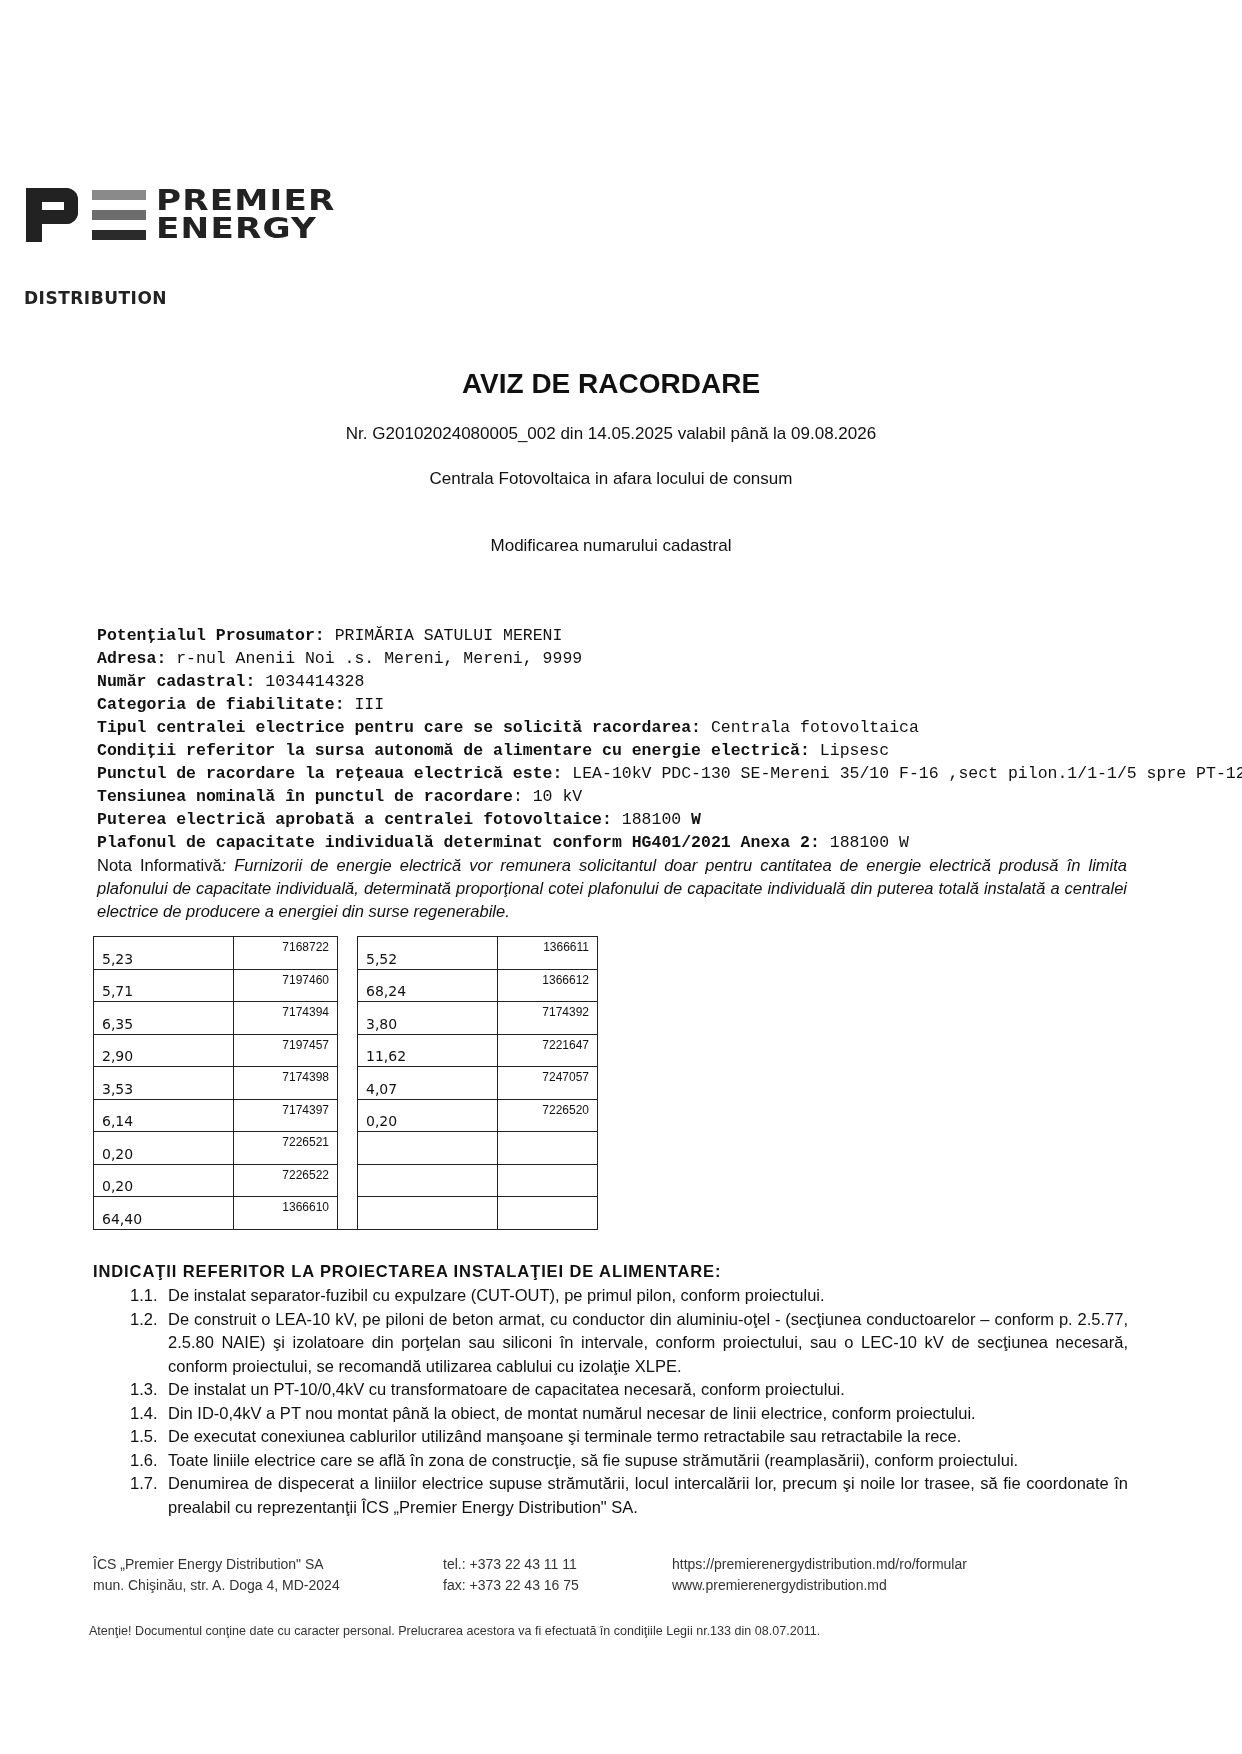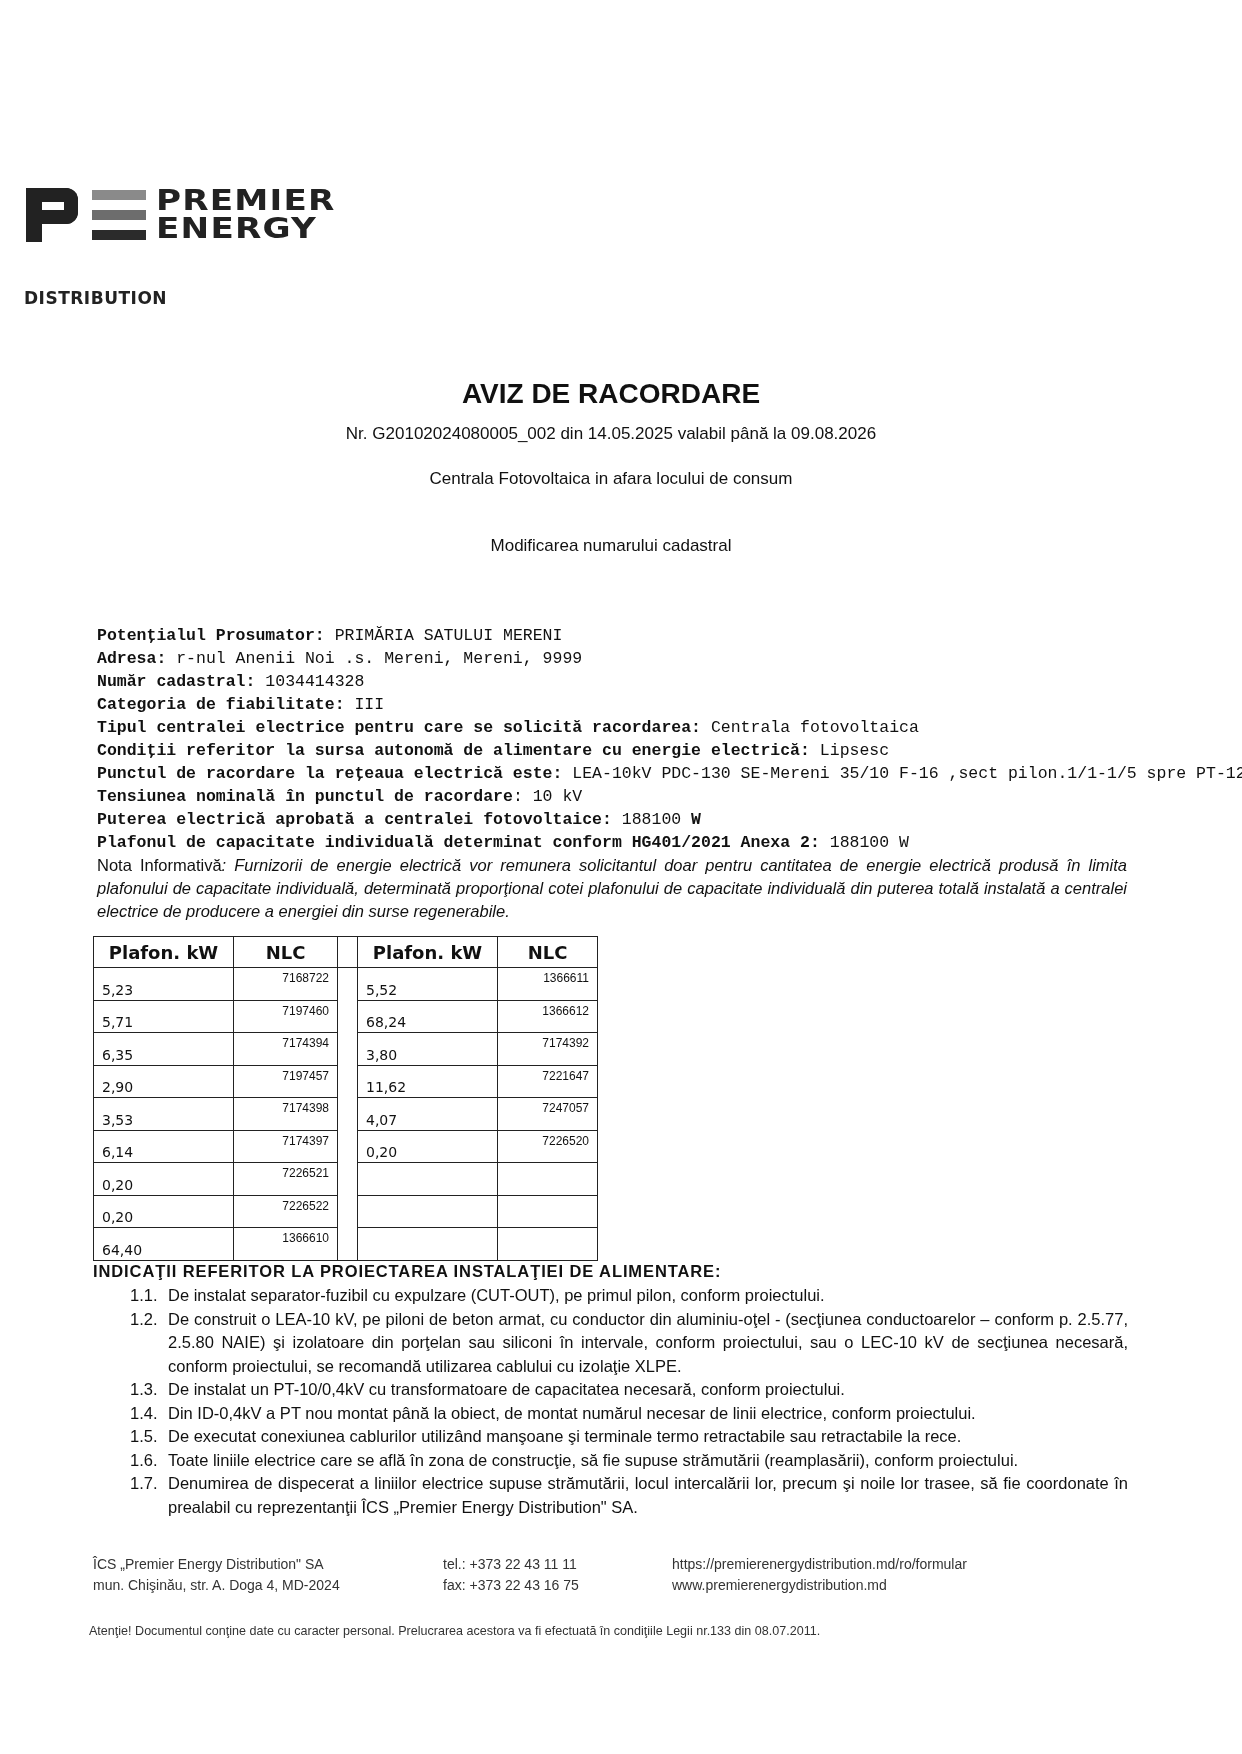--- a/index.html
+++ b/index.html
@@ -13,21 +13,21 @@
     .logo-p .bowl { position: absolute; left: 0; top: 0; width: 52px; height: 36px; border: 14px solid #222; border-left: none; box-sizing: border-box; border-radius: 0 12px 12px 0; }
     .logo-bars { position: absolute; left: 66px; top: 2px; width: 54px; height: 50px; }
     .logo-bars .bar { position: absolute; left: 0; width: 54px; height: 10px; }
     .logo-bars .b1 { top: 0; background: #8a8a8a; }
     .logo-bars .b2 { top: 20px; background: #6d6d6d; }
     .logo-bars .b3 { top: 40px; background: #2b2b2b; }
     .logo-word { position: absolute; left: 130px; top: -2px; font-family: "DejaVu Sans", sans-serif; font-weight: bold; font-size: 29px; line-height: 28px; letter-spacing: 1px; color: #222; transform: scaleX(1.18); transform-origin: left top; }
     .logo-dist { position: absolute; left: -2px; top: 60px; font-family: "DejaVu Sans", sans-serif; font-weight: bold; font-size: 17px; letter-spacing: 0.5px; color: #222; margin-top: 40px; }
 
     
-    .title { position: absolute; left: 0; width: 1222px; top: 368px; text-align: center; font-weight: bold; font-size: 28px; margin-top: 10px; }
+    .title { position: absolute; left: 0; width: 1222px; top: 368px; text-align: center; font-weight: bold; font-size: 28px; }
     .subline { position: absolute; left: 0; width: 1222px; text-align: center; font-size: 17px; }
     .sub1 { top: 424px; }
     .sub2 { top: 469px; }
     .sub3 { top: 514px; }
     .sub4 { top: 536px; }
 
     
     .fields { position: absolute; left: 97px; top: 624px; width: 1030px; font-size: 16.5px; line-height: 23px; }
     .field { white-space: nowrap; font-family: Liberation Mono, monospace; }
     .field .k { font-weight: bold; }
@@ -108,27 +108,20 @@
   <div class="tbl-wrap">
     <table class="plafon">
       <colgroup>
         <col class="c1">
           <col class="c2">
           <col class="gap">
           <col class="c3">
           <col class="c4">
       </colgroup>
       <tbody id="tbl-body">
-        <tr>
-          <th>Plafon. kW</th>
-          <th>NLC</th>
-          <th class="gapcell"></th>
-          <th>Plafon. kW</th>
-          <th>NLC</th>
-        </tr>
       <tr>
             <td class="kw">5,23</td>
             <td class="nlc">7168722</td>
             <td class="gapcell"></td>
             <td class="kw">5,52</td>
             <td class="nlc">1366611</td>
           </tr>
           <tr>
             <td class="kw">5,71</td>
             <td class="nlc">7197460</td>

